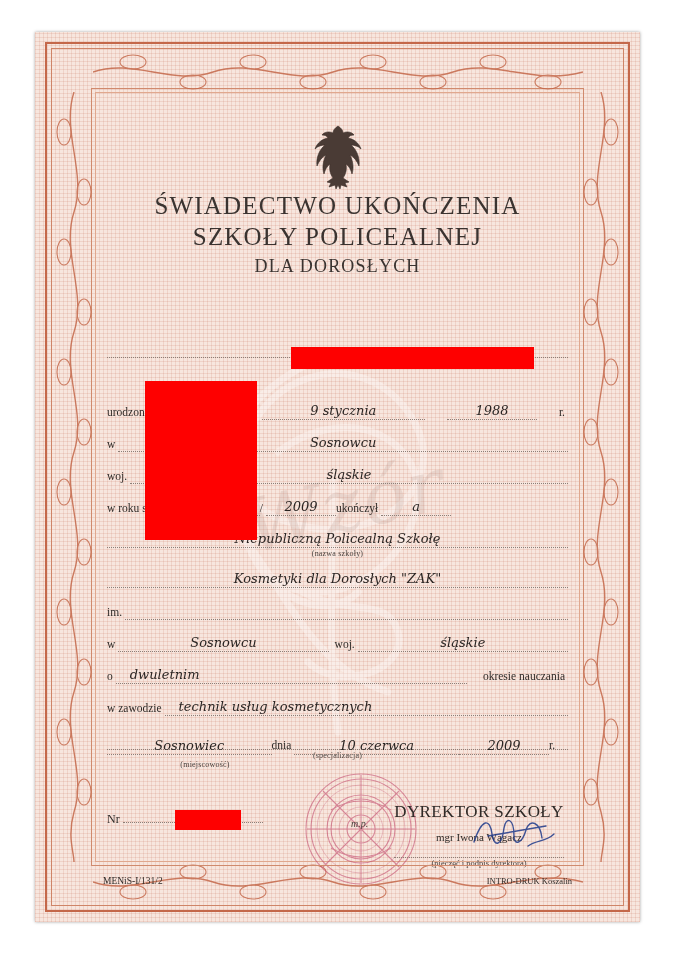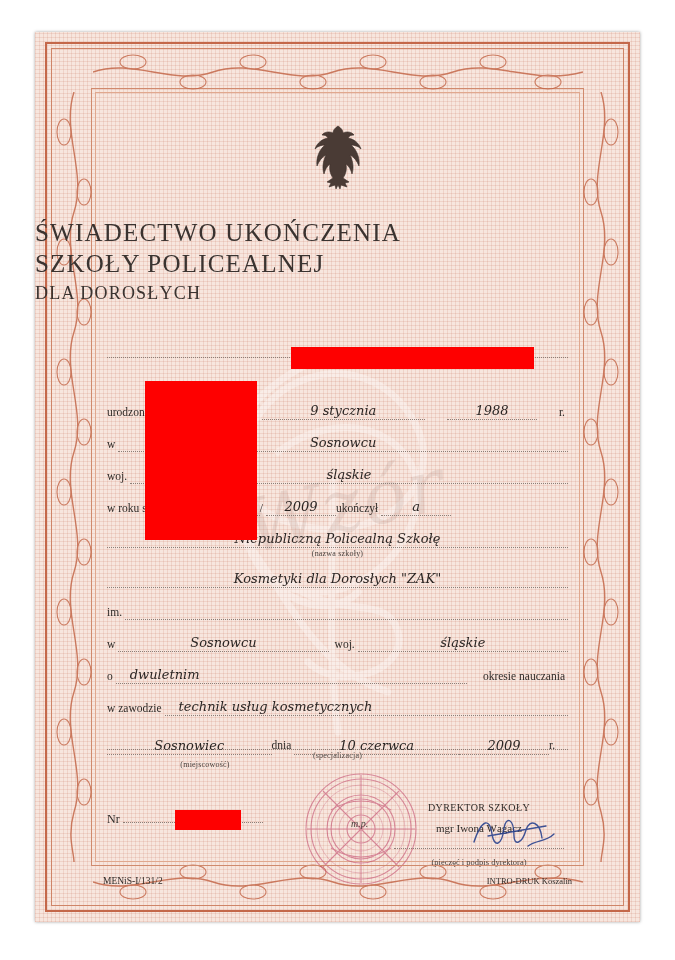--- a/index.html
+++ b/index.html
@@ -97,21 +97,22 @@
     transform: translateX(-50%);
     width: 72px;
     height: 82px;
   }
 
   
   .titles {
     position: absolute;
     left: 0;
     right: 0;
-    top: 187px;
+    top: 160px;
+    text-align: center;
   }
   .title-1 {
     font-size: 25px;
     letter-spacing: 1.2px;
     color: #3a3330;
     font-family: "Liberation Serif", serif;
   }
   .title-2 {
     font-size: 25px;
     letter-spacing: 1.2px;
@@ -200,34 +201,34 @@
     white-space: nowrap;
   }
   .sign-block {
     position: absolute;
     right: 76px;
     top: 770px;
     width: 170px;
     text-align: center;
   }
   .sign-title {
-    font-size: 10px;
+    font-size: 17px;
     letter-spacing: .4px;
     color: #2f2a27;
   }
   .sign-name {
     font-size: 11px;
     margin-top: 9px;
     color: #2f2a27;
   }
   .sign-caption {
     font-size: 8.5px;
     margin-top: 14px;
     border-top: 1px dotted #8d7f78;
-    padding-top: 8px;
+    padding-top: 0;
     color: #4a423e;
   }
   .signature-scribble {
     position: absolute;
     right: 82px;
     top: 780px;
     width: 90px;
     height: 38px;
     opacity: 0.85;
   }

